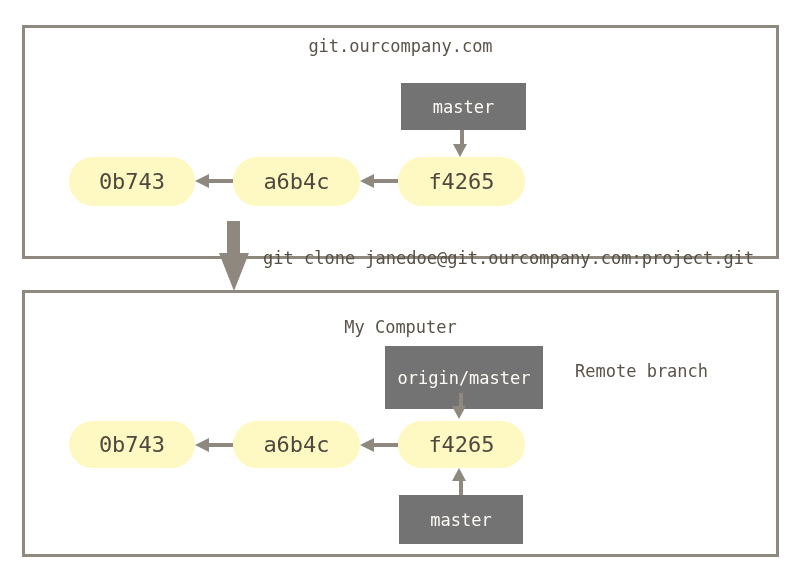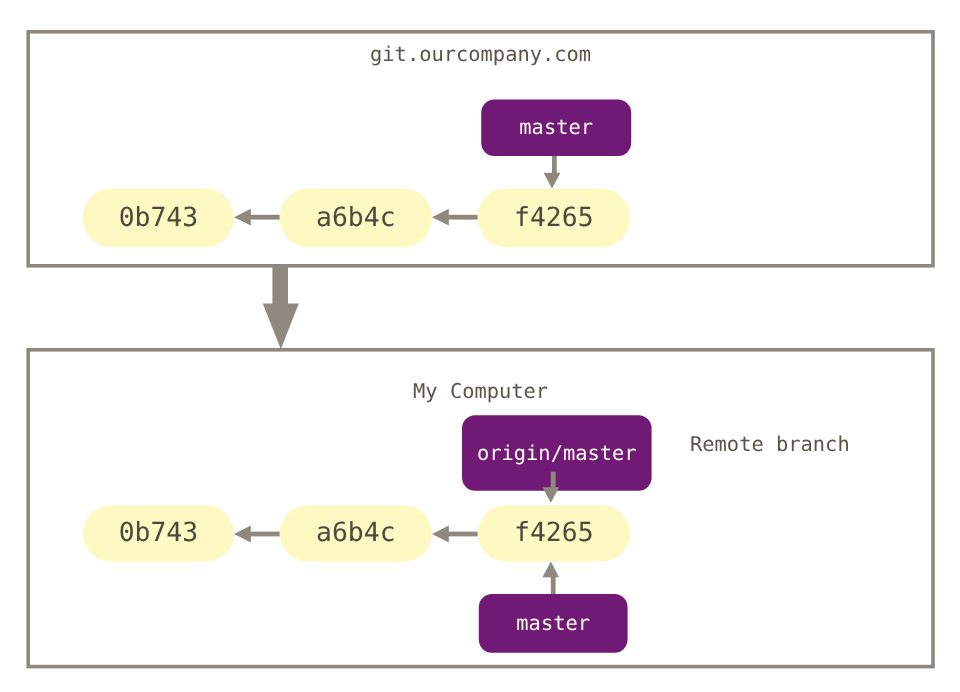--- a/index.html
+++ b/index.html
@@ -20,26 +20,25 @@
     position:absolute;
     left:0;width:100%;
     text-align:center;
     font-size:17px;
     color:#5a5349;
     white-space:pre;
   }
   .badge{
     position:absolute;
     box-sizing:border-box;
-    background:#701a75;
+    background:#737373;
     color:#fffaf4;
     font-size:17px;
     display:flex;align-items:center;justify-content:center;
     white-space:pre;
-    border-radius:11px;
   }
   .pill{
     position:absolute;
     box-sizing:border-box;
     background:#fef9c3;
     border-radius:24px;
     color:#4e483e;
     font-size:22px;
     display:flex;align-items:center;justify-content:center;
     white-space:pre;
@@ -75,41 +74,42 @@
   .big-shaft{position:absolute;left:227px;top:221px;width:13px;height:33px;background:#8f887f;}
   .big-head{position:absolute;left:219px;top:253px;width:0;height:0;
     border-left:15px solid transparent;border-right:15px solid transparent;
     border-top:38px solid #8f887f;}
 </style>
 </head>
 <body>
 
 <div class="stage">
 
-  <div class="box" style="left:22px;top:25px;width:757px;height:198px;">
+  <div class="box" style="left:22px;top:25px;width:757px;height:234px;">
     <div class="box-title" style="top:8px;">git.ourcompany.com</div>
 
     <div class="badge" style="left:376px;top:55px;width:125px;height:47px;">master</div>
 
     <div class="vshaft" style="left:435px;top:102px;height:16px;"></div>
     <div class="head-down" style="left:428px;top:116px;"></div>
 
     <div class="pill" style="left:44px;top:129px;width:126px;height:49px;">0b743</div>
     <div class="pill" style="left:208px;top:129px;width:127px;height:49px;">a6b4c</div>
     <div class="pill" style="left:373px;top:129px;width:127px;height:49px;">f4265</div>
 
     <div class="hshaft" style="left:348px;top:151px;width:25px;"></div>
     <div class="head-left" style="left:335px;top:146px;"></div>
 
     <div class="hshaft" style="left:183px;top:151px;width:25px;"></div>
     <div class="head-left" style="left:170px;top:146px;"></div>
   </div>
 
   <div class="big-shaft"></div>
   <div class="big-head"></div>
+  <div class="clone-cmd">git clone janedoe@git.ourcompany.com:project.git</div>
 
   <div class="box" style="left:22px;top:290px;width:757px;height:267px;">
     <div class="box-title" style="top:24px;">My Computer</div>
 
     <div class="badge" style="left:360px;top:53px;width:158px;height:63px;">origin/master</div>
     <div class="annotation" style="left:531px;top:69px;margin-left:19px;">Remote branch</div>
 
     <div class="vshaft" style="left:434px;top:100px;height:15px;"></div>
     <div class="head-down" style="left:427px;top:113px;"></div>
 

